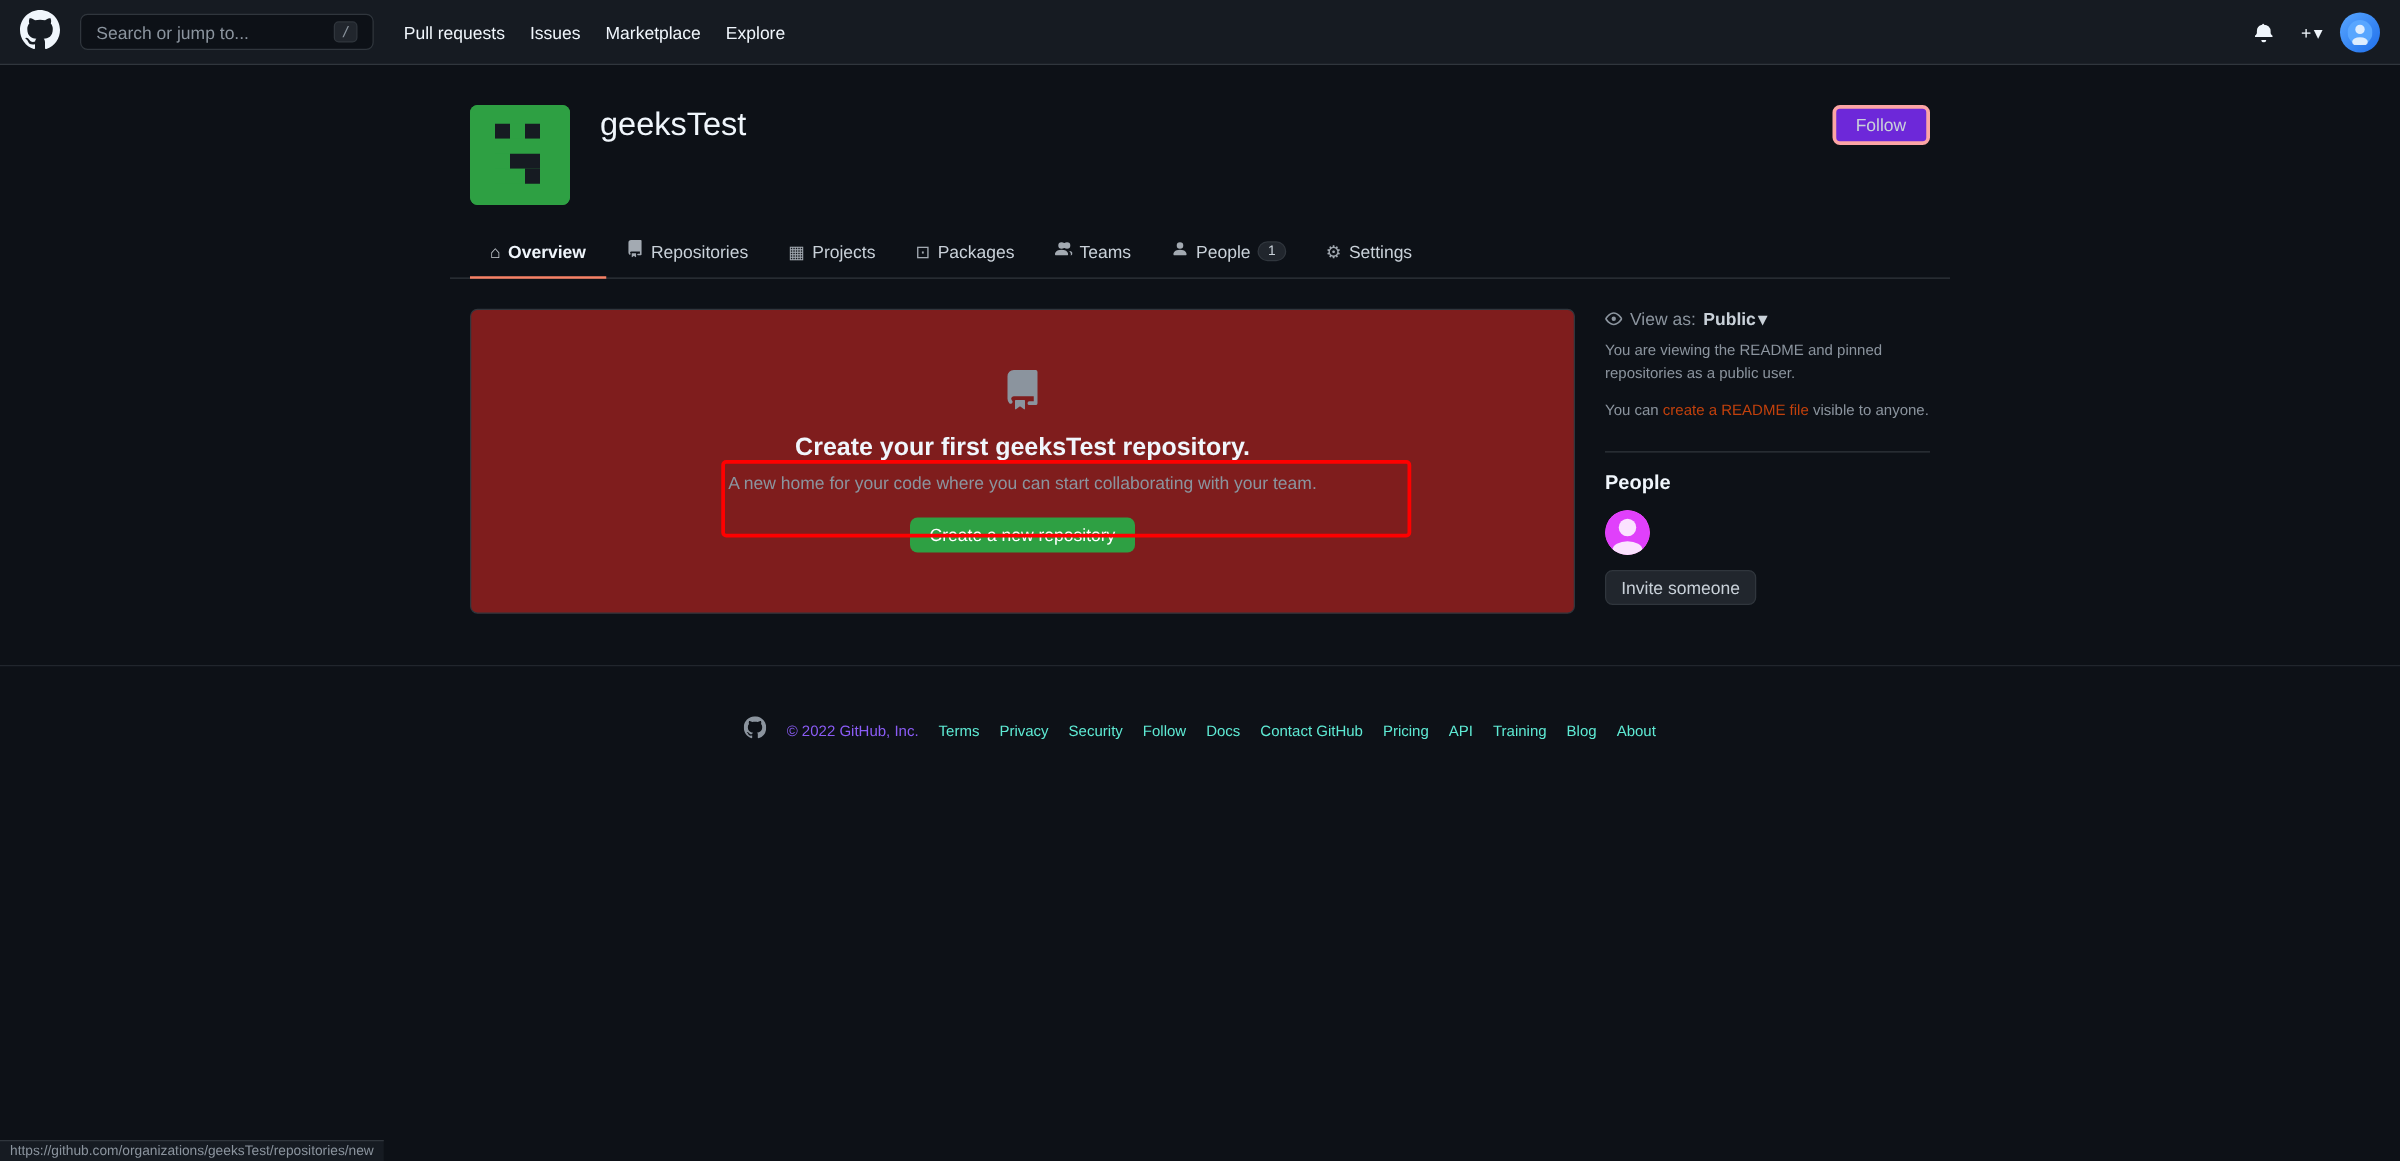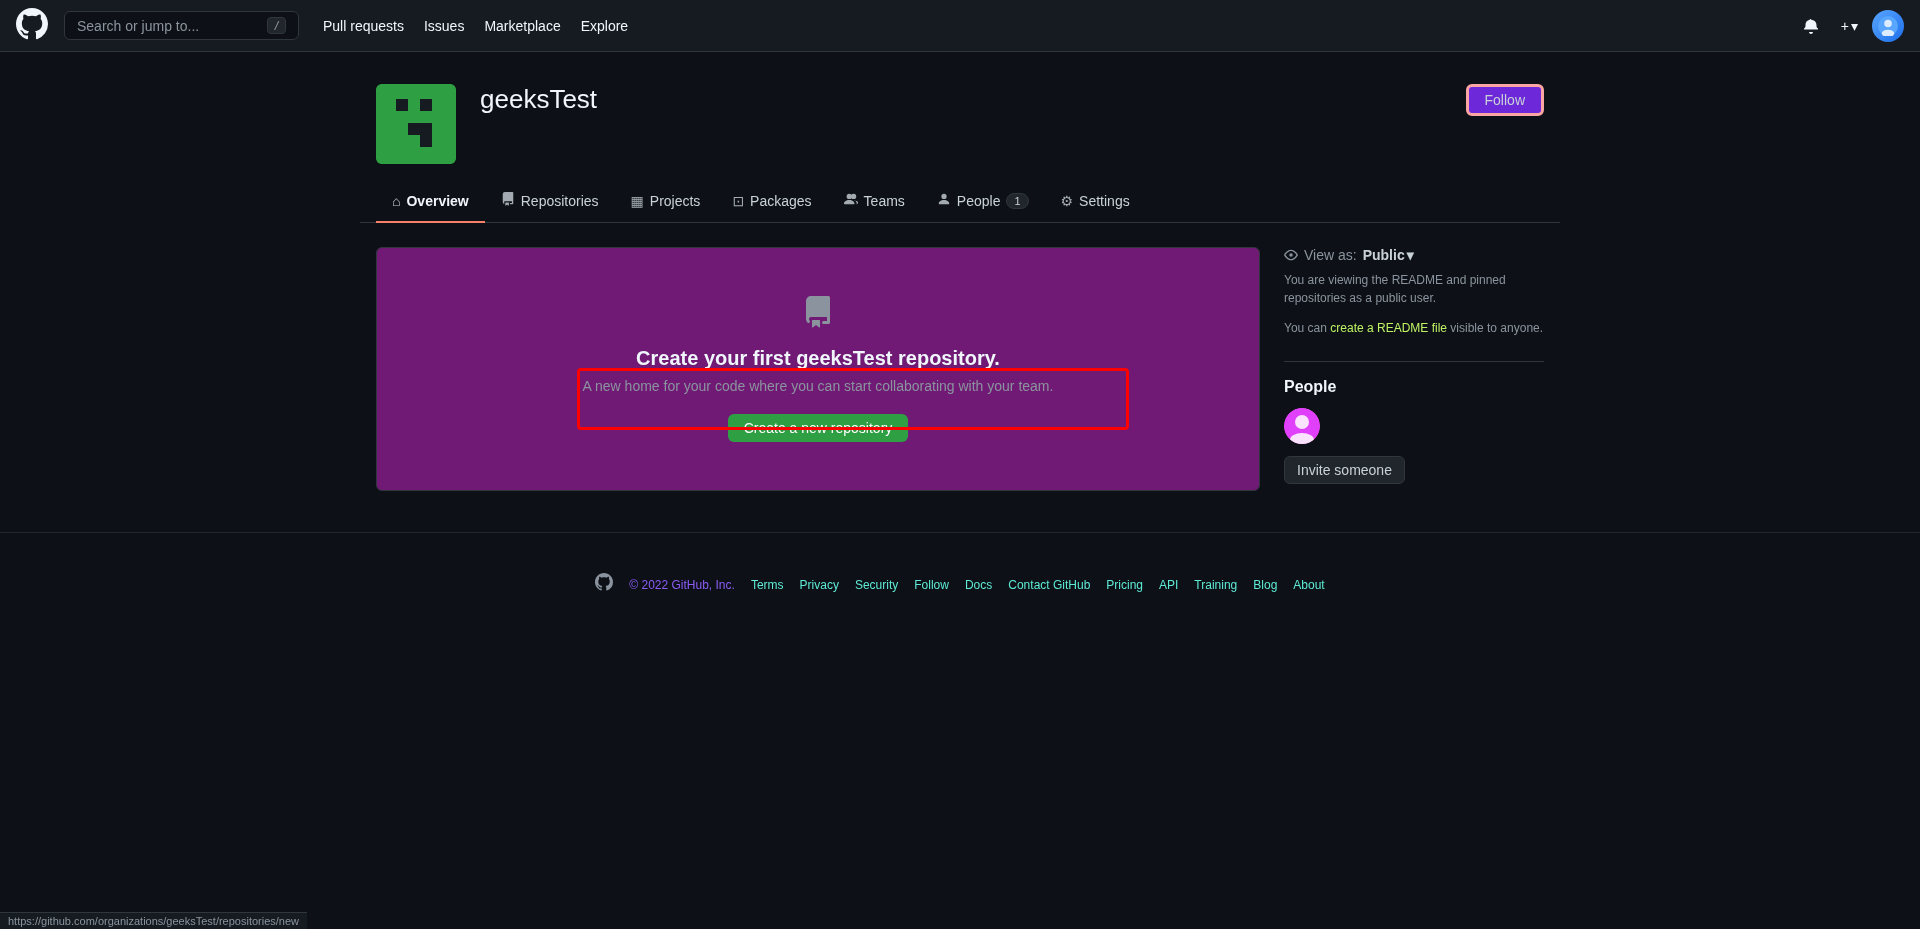--- a/index.html
+++ b/index.html
@@ -219,21 +219,21 @@
 
     
     .left-pane {
       flex: 1;
     }
 
     
     .empty-state-box {
       border: 1px solid #30363d;
       border-radius: 6px;
-      background: #701a75;
+      background: #7f1d1d;
       padding: 48px 24px;
       text-align: center;
       position: relative;
     }
     .red-highlight-box {
       position: absolute;
       border: 3px solid #ff0000;
       border-radius: 4px;
       top: 120px;
       left: 200px;
@@ -295,21 +295,21 @@
       gap: 2px;
       cursor: pointer;
     }
     .view-as-desc {
       font-size: 12px;
       color: #8b949e;
       line-height: 1.5;
       margin-bottom: 12px;
     }
     .readme-link {
-      color: #bef264;
+      color: #c2410c;
       text-decoration: none;
     }
     .sidebar-divider {
       border: none;
       border-top: 1px solid #30363d;
       margin: 16px 0;
     }
     .people-title {
       font-size: 16px;
       font-weight: 600;

